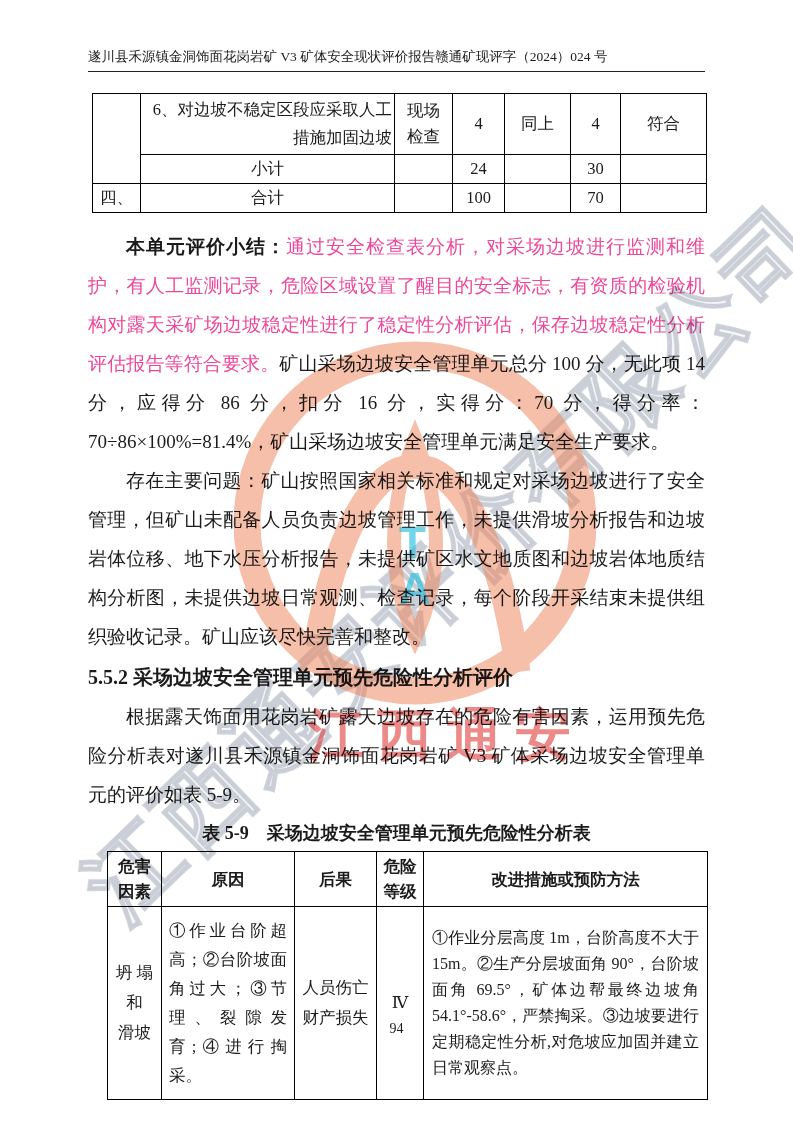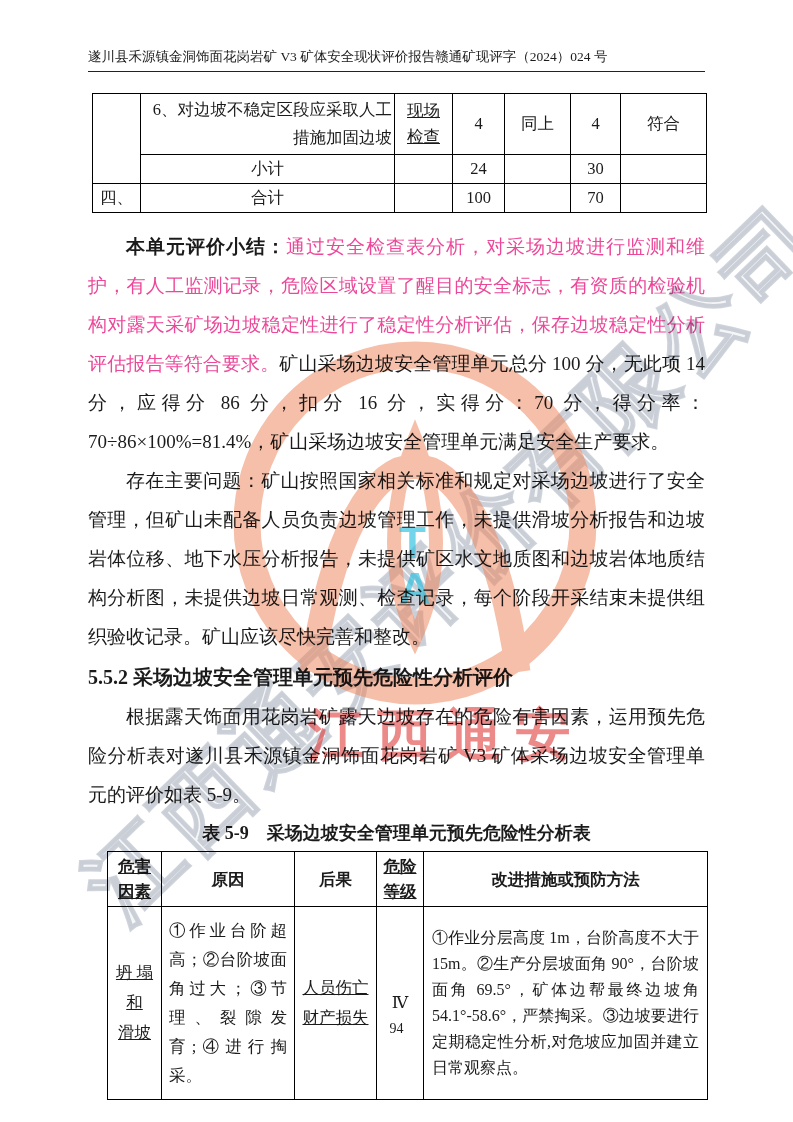--- a/index.html
+++ b/index.html
@@ -36,21 +36,21 @@
   }
   
   .content{position:relative;z-index:1;padding:48px 88px 0 88px;}
   .pagehead{
     display:flex;justify-content:flex-start;align-items:flex-end;
     font-size:13.5px;line-height:17px;
     border-bottom:1.5px solid #222;padding-bottom:6px;
   }
   table{border-collapse:collapse;table-layout:fixed;}
   td,th{border:1.2px solid #000;vertical-align:middle;font-weight:normal;overflow:hidden;}
-  .pre{white-space:pre-line;text-decoration:underline;}
+  .pre{white-space:pre-line;}
   
   .checklist{width:614px;margin:21px 0 0 4px;font-size:16.5px;}
   .checklist td{text-align:center;padding:1px 2px;line-height:26px;}
   .checklist td.item-left{text-align:right;padding-left:8px;line-height:28px;}
   .checklist tr.r1 td{height:58px;}
   .checklist tr.r2 td,.checklist tr.r3 td{height:26px;}
   
   .para{
     margin:14px 0 0 0;font-size:19px;line-height:39px;
     text-align:justify;text-indent:2em;

